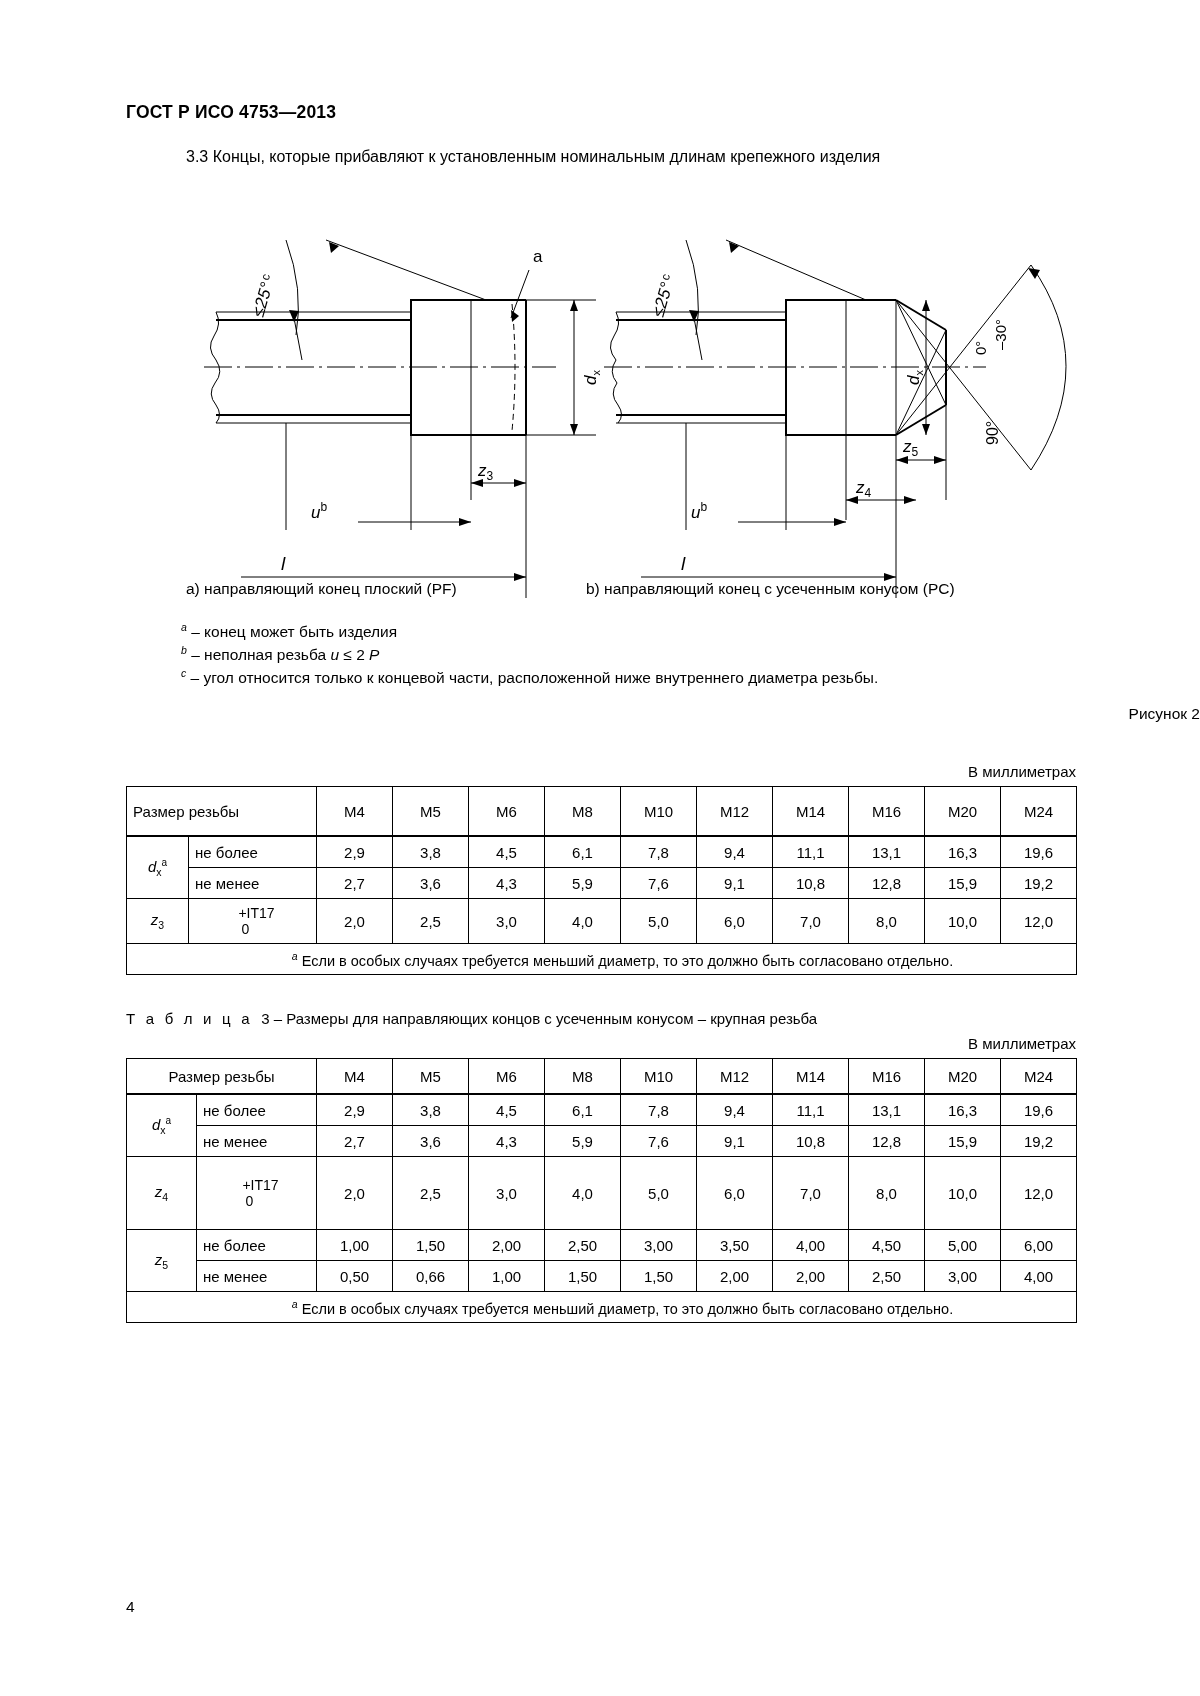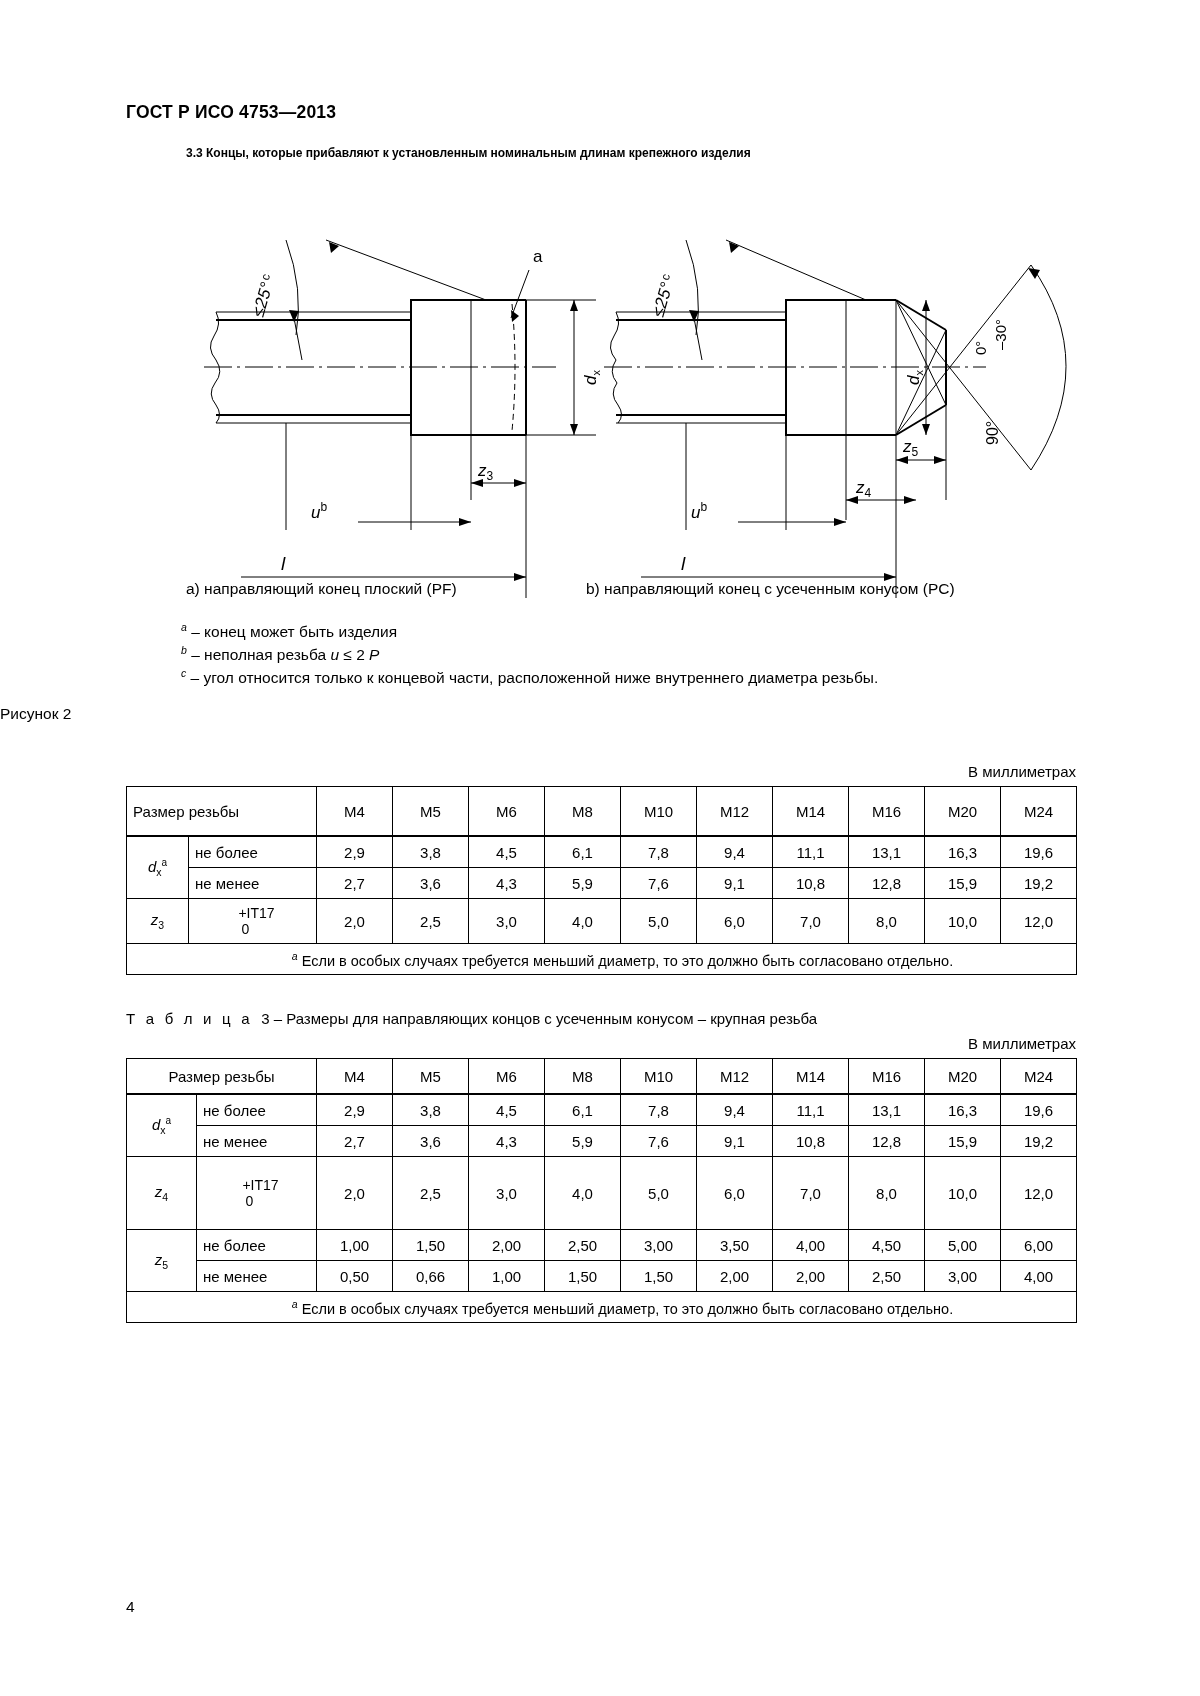--- a/index.html
+++ b/index.html
@@ -32,22 +32,22 @@
     font-weight: bold;
     letter-spacing: 0.2px;
   }
 
   
   .section-heading {
     position: absolute;
     left: 126px;
     top: 145px;
     width: 950px;
-    font-size: 12px;
-    font-weight: bold;
+    font-size: 16px;
+    font-weight: normal;
     line-height: 1.45;
     text-indent: 60px;
   }
 
   
   .figure-area {
     position: absolute;
     left: 126px;
     top: 200px;
     width: 950px;
@@ -85,21 +85,21 @@
     vertical-align: super;
     font-style: italic;
   }
   .ital { font-style: italic; }
 
   .figure-number {
     position: absolute;
     left: 0;
     top: 705px;
     width: 1200px;
-    text-align: left;
+    text-align: right;
     font-size: 15.5px;
   }
 
   
   .tbl-caption {
     font-size: 15px;
     white-space: nowrap;
   }
   .tbl-caption .sp {
     letter-spacing: 3.2px;

